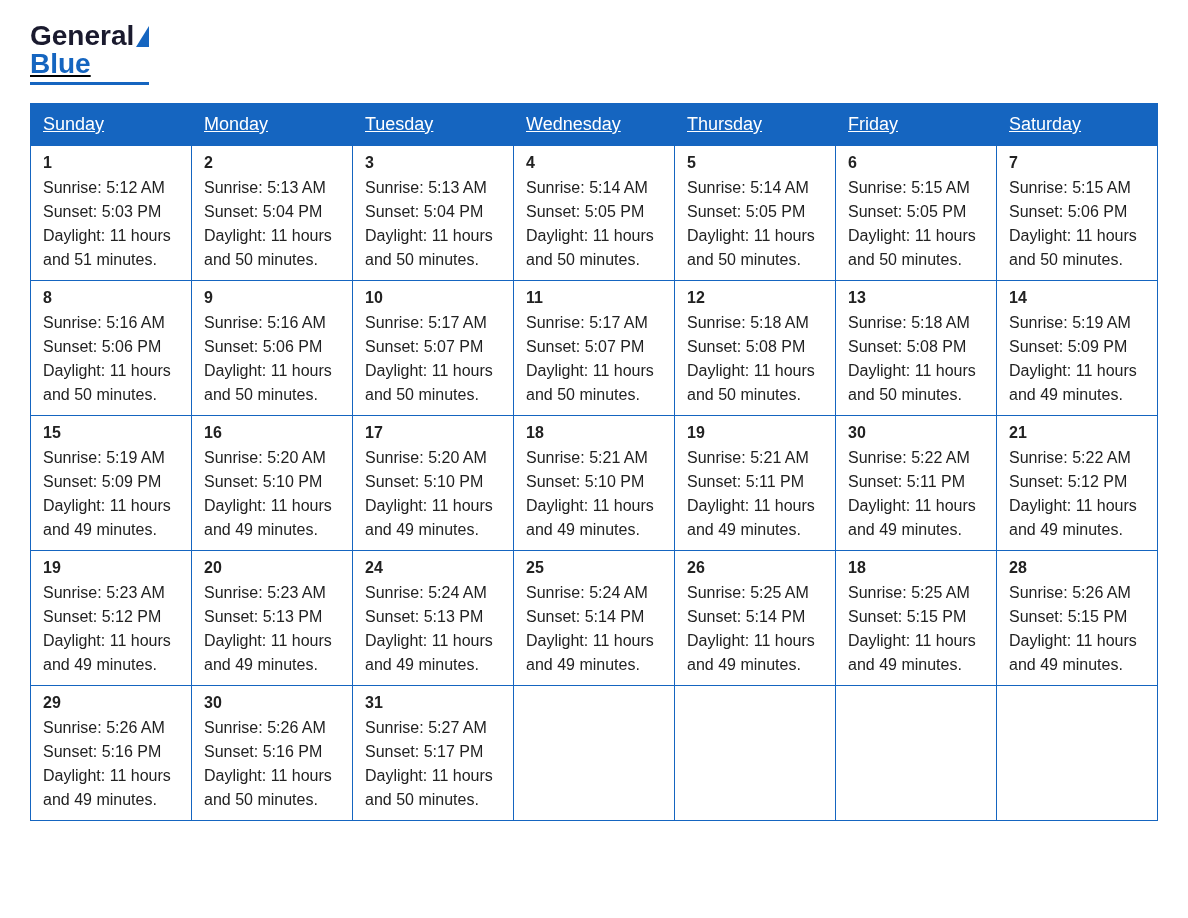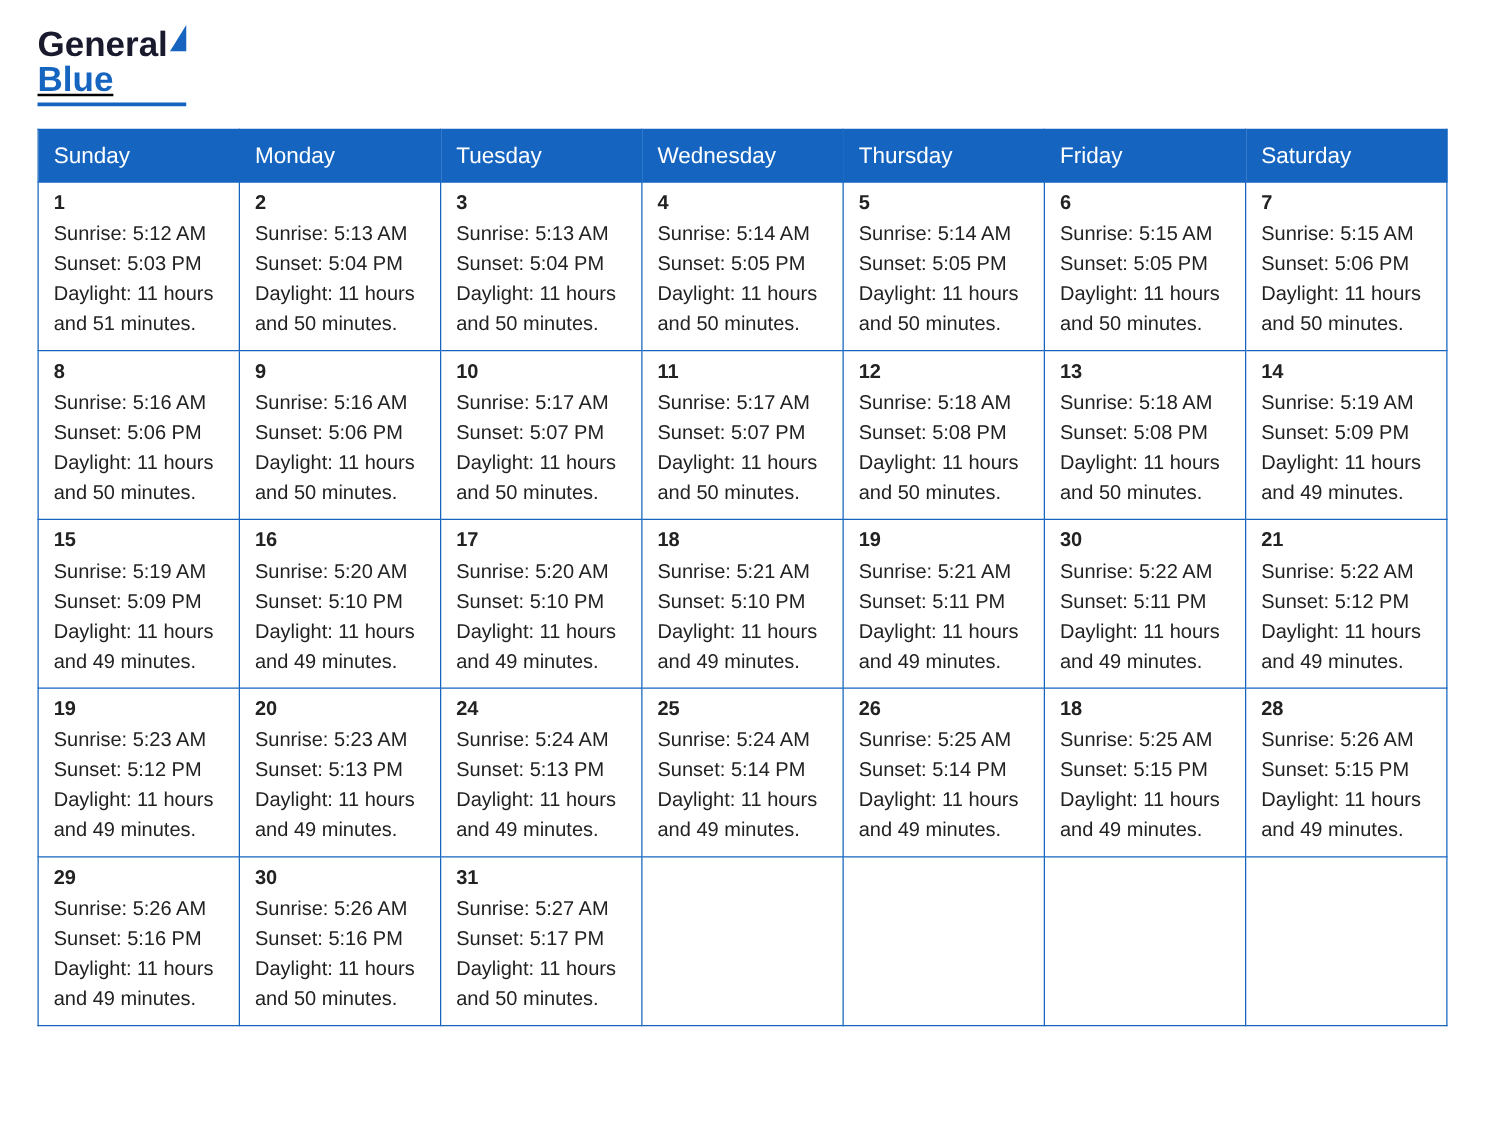--- a/index.html
+++ b/index.html
@@ -41,20 +41,21 @@
       border: 1px solid #1565c0;
     }
     .calendar-table th {
       background-color: #1565c0;
       color: #ffffff;
       font-size: 18px;
       font-weight: normal;
       padding: 10px 12px;
       text-align: left;
       border: 1px solid #1565c0;
+      text-decoration: underline;
     }
     .calendar-table td {
       vertical-align: top;
       padding: 8px 12px;
       border: 1px solid #1565c0;
       width: 14.28%;
       font-size: 13px;
       color: #222;
       min-height: 100px;
     }
@@ -72,21 +73,21 @@
     .empty-cell {
       background: #fff;
     }
     tr td:first-child { border-left: 1px solid #1565c0; }
   </style>
 </head>
 <body>
 
 <div class="header-area">
   <div class="logo-area">
-  <div style="display:flex;">
+  <div style="display:flex;align-items:center;">
     <span style="font-size:28px;font-weight:bold;color:#1a1a2e;">General</span>
         <span style="display:inline-block;width:0;height:0;border-left:13px solid transparent;border-bottom:21px solid #1565c0;margin-left:2px;"></span>
   </div>
   <div style="display:flex;align-items:flex-start;margin-top:-4px;text-decoration:underline;">
     <span style="font-size:28px;font-weight:bold;color:#1565c0;">Blue</span>
   </div>
   <div style="width:100%;height:3px;background:#1565c0;margin-top:2px;"></div>
 </div>
   <div class="title-area">
     <div class="month-title"></div>

